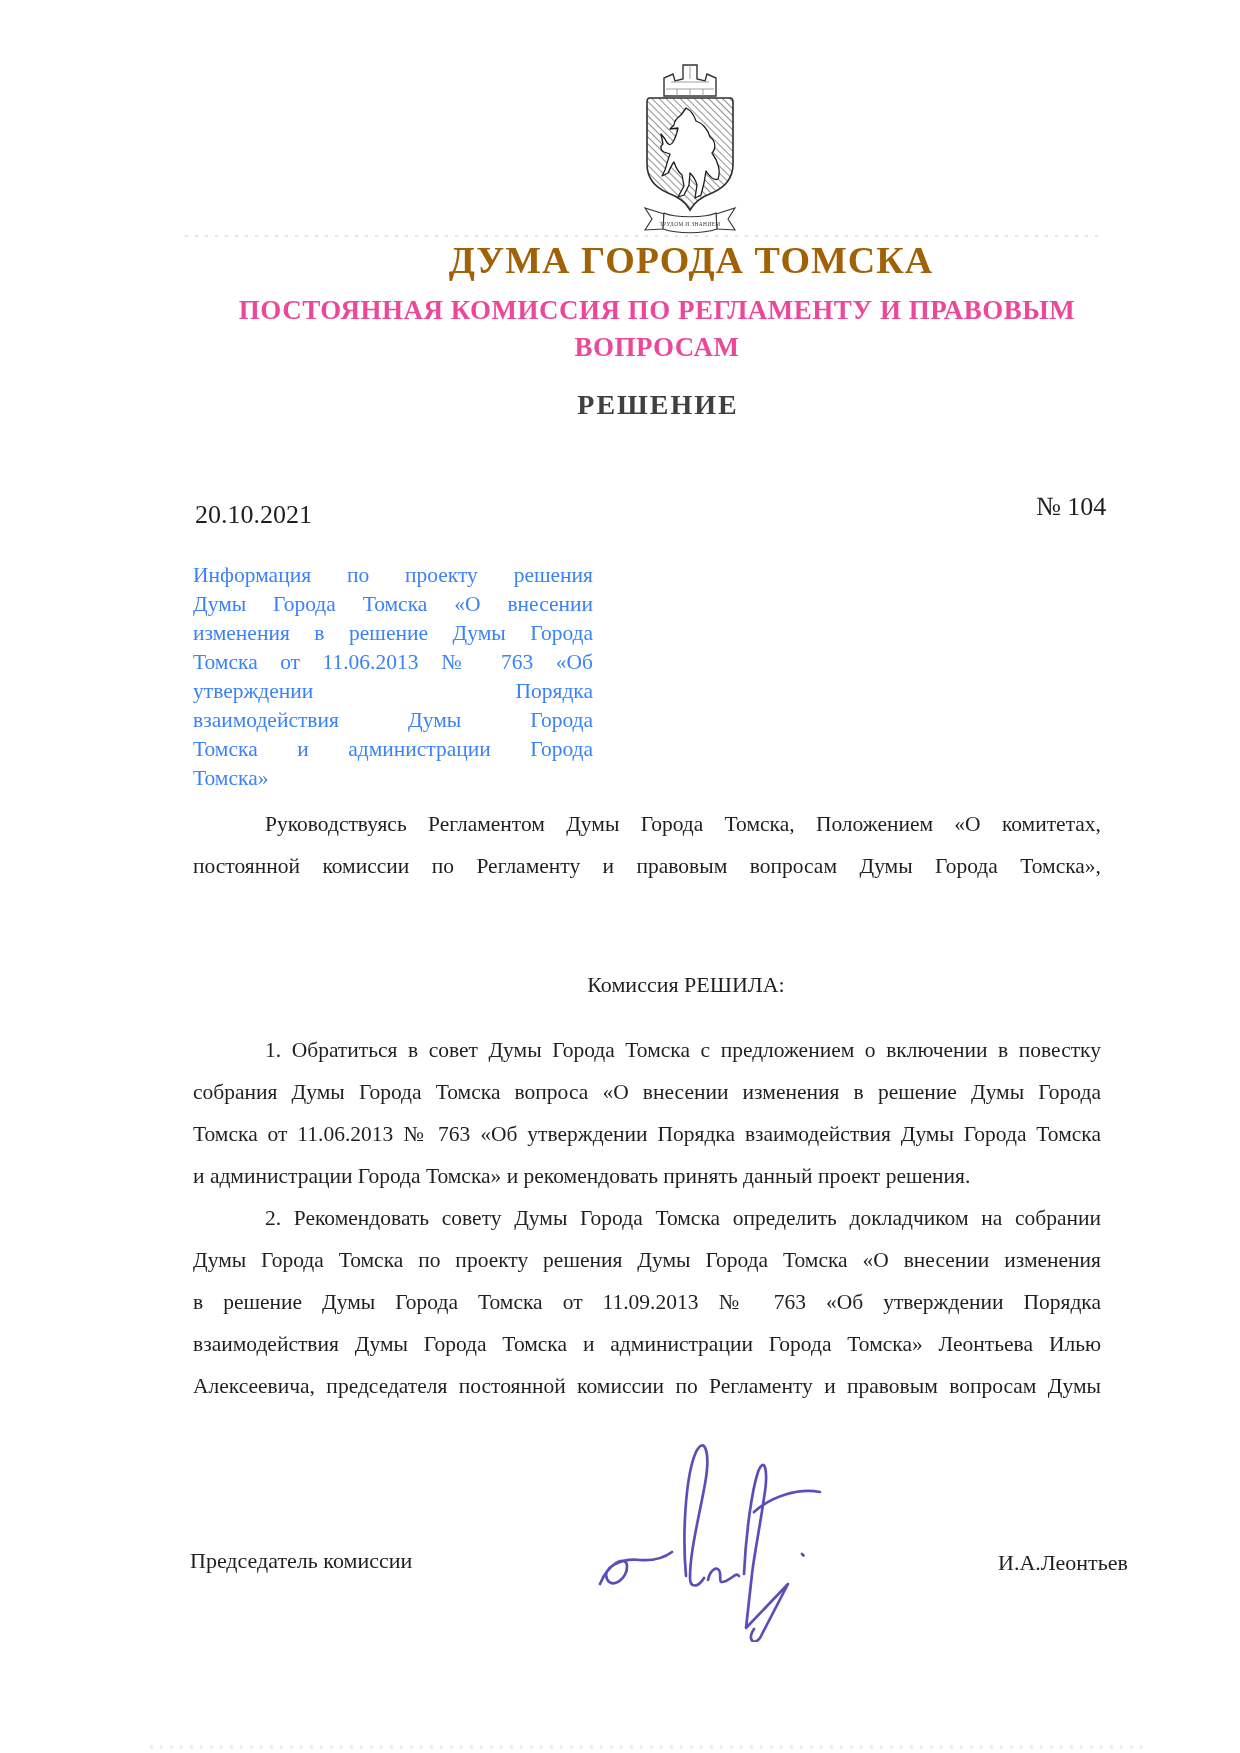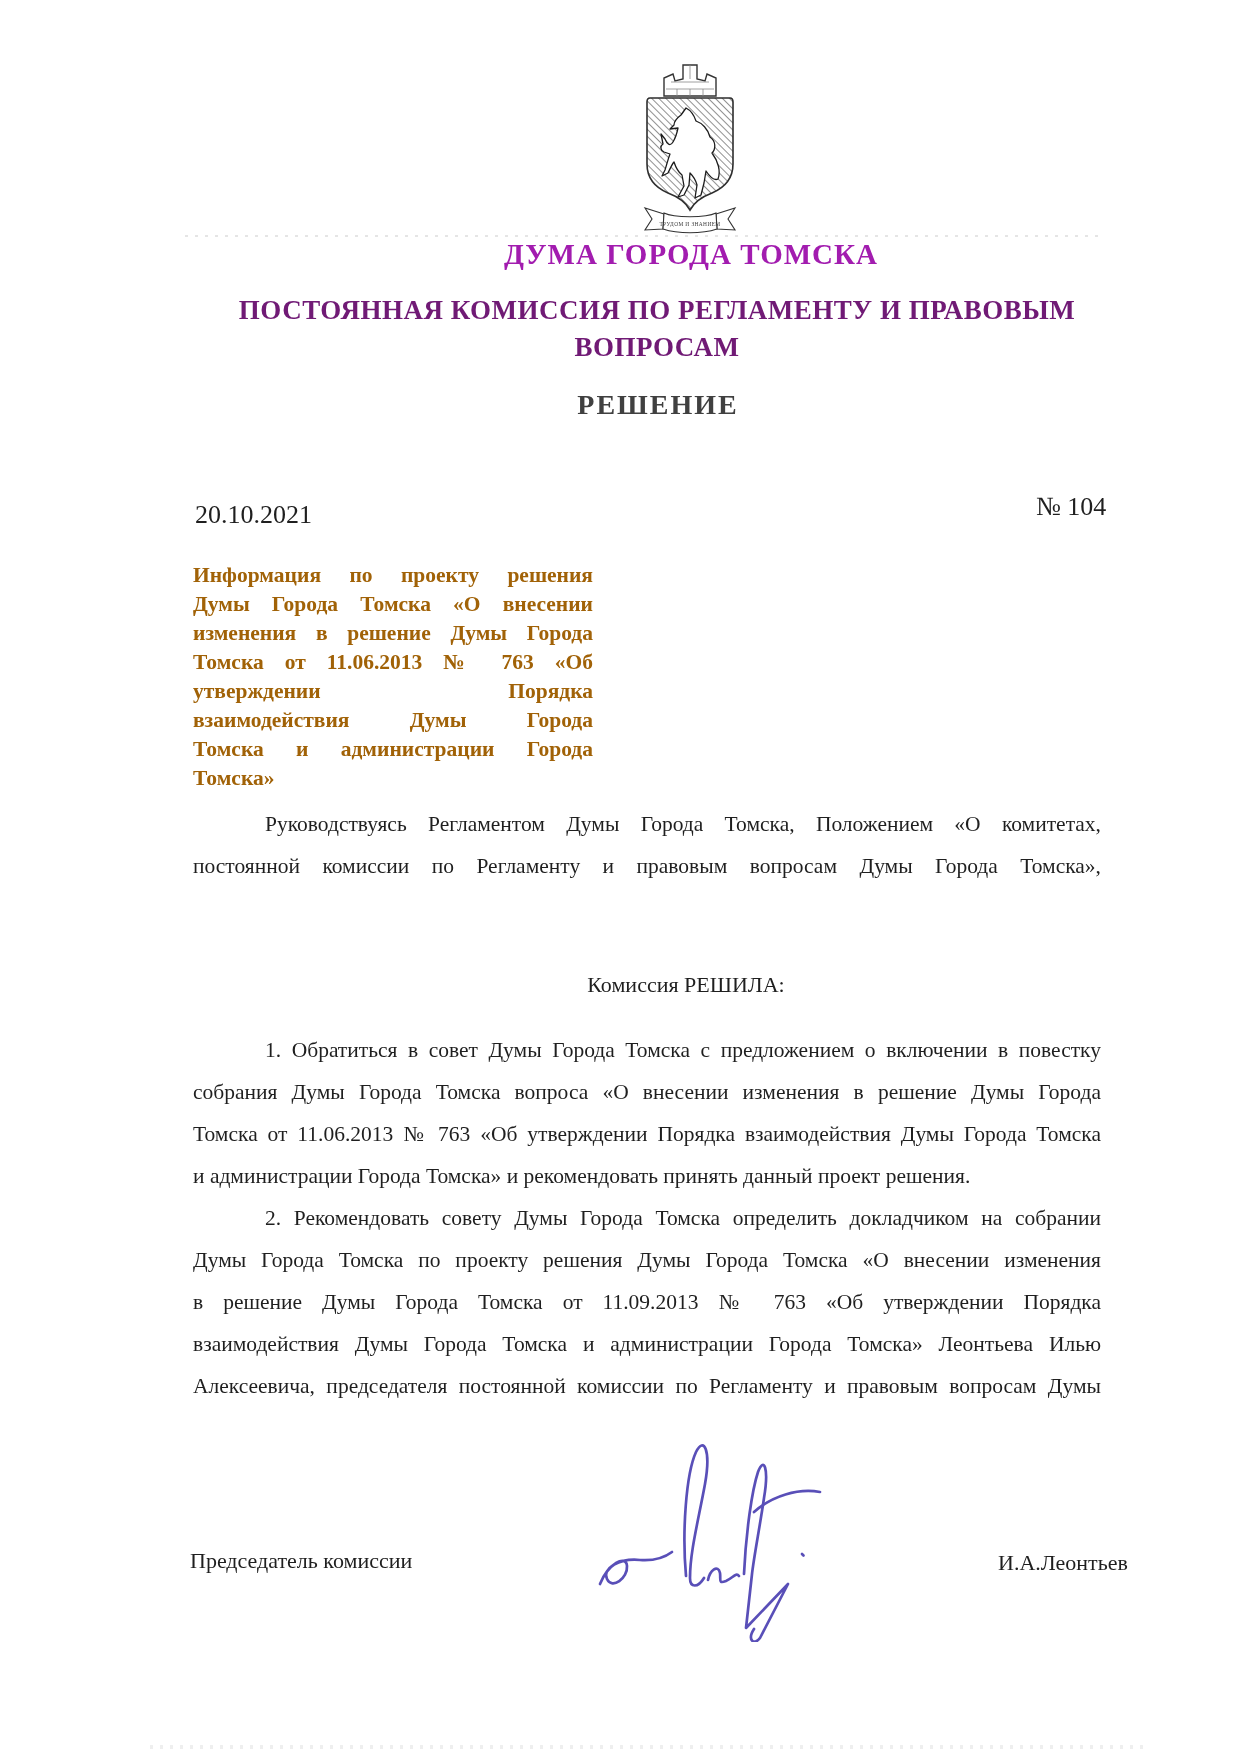--- a/index.html
+++ b/index.html
@@ -1,24 +1,24 @@
 <!DOCTYPE html>
 <html><head>
 <meta charset="utf-8">
 <style>
   html,body{margin:0;padding:0;background:#ffffff;}
   .page{position:relative;width:1240px;height:1753px;background:#ffffff;overflow:hidden;
         font-family:"Liberation Serif","DejaVu Serif",serif;color:#1f1f1f;}
   .abs{position:absolute;}
   .cx{transform:translateX(-50%);white-space:nowrap;}
-  .h-org{font-size:29px;font-weight:700;letter-spacing:1px;color:#a21caf;}
-  .h-comm{font-size:27px;font-weight:700;letter-spacing:0.5px;line-height:37px;text-align:center;color:#701a75;}
+  .h-org{font-size:38px;font-weight:700;letter-spacing:1px;color:#a16207;}
+  .h-comm{font-size:27px;font-weight:700;letter-spacing:0.5px;line-height:37px;text-align:center;color:#ec4899;}
   .h-resh{font-size:28px;font-weight:700;letter-spacing:2px;color:#404040;}
   .meta{font-size:26px;}
-  .subject{width:400px;font-size:21.5px;font-weight:700;line-height:29px;color:#a16207;}
+  .subject{width:400px;font-size:21.5px;font-weight:400;line-height:29px;color:#3b82f6;}
   .bodytext{width:908px;font-size:21.5px;line-height:42px;}
   .resolved{font-size:22px;}
   .jline{text-align:justify;text-align-last:justify;}
   .jl-last{text-align:left;text-align-last:left;}
   .indent{text-indent:72px;}
   .sig{font-size:22px;}
   .noise{background:repeating-linear-gradient(90deg, rgba(110,110,110,.45) 0 3px, transparent 3px 10px);}
   svg{display:block;}
 </style>
 </head>

